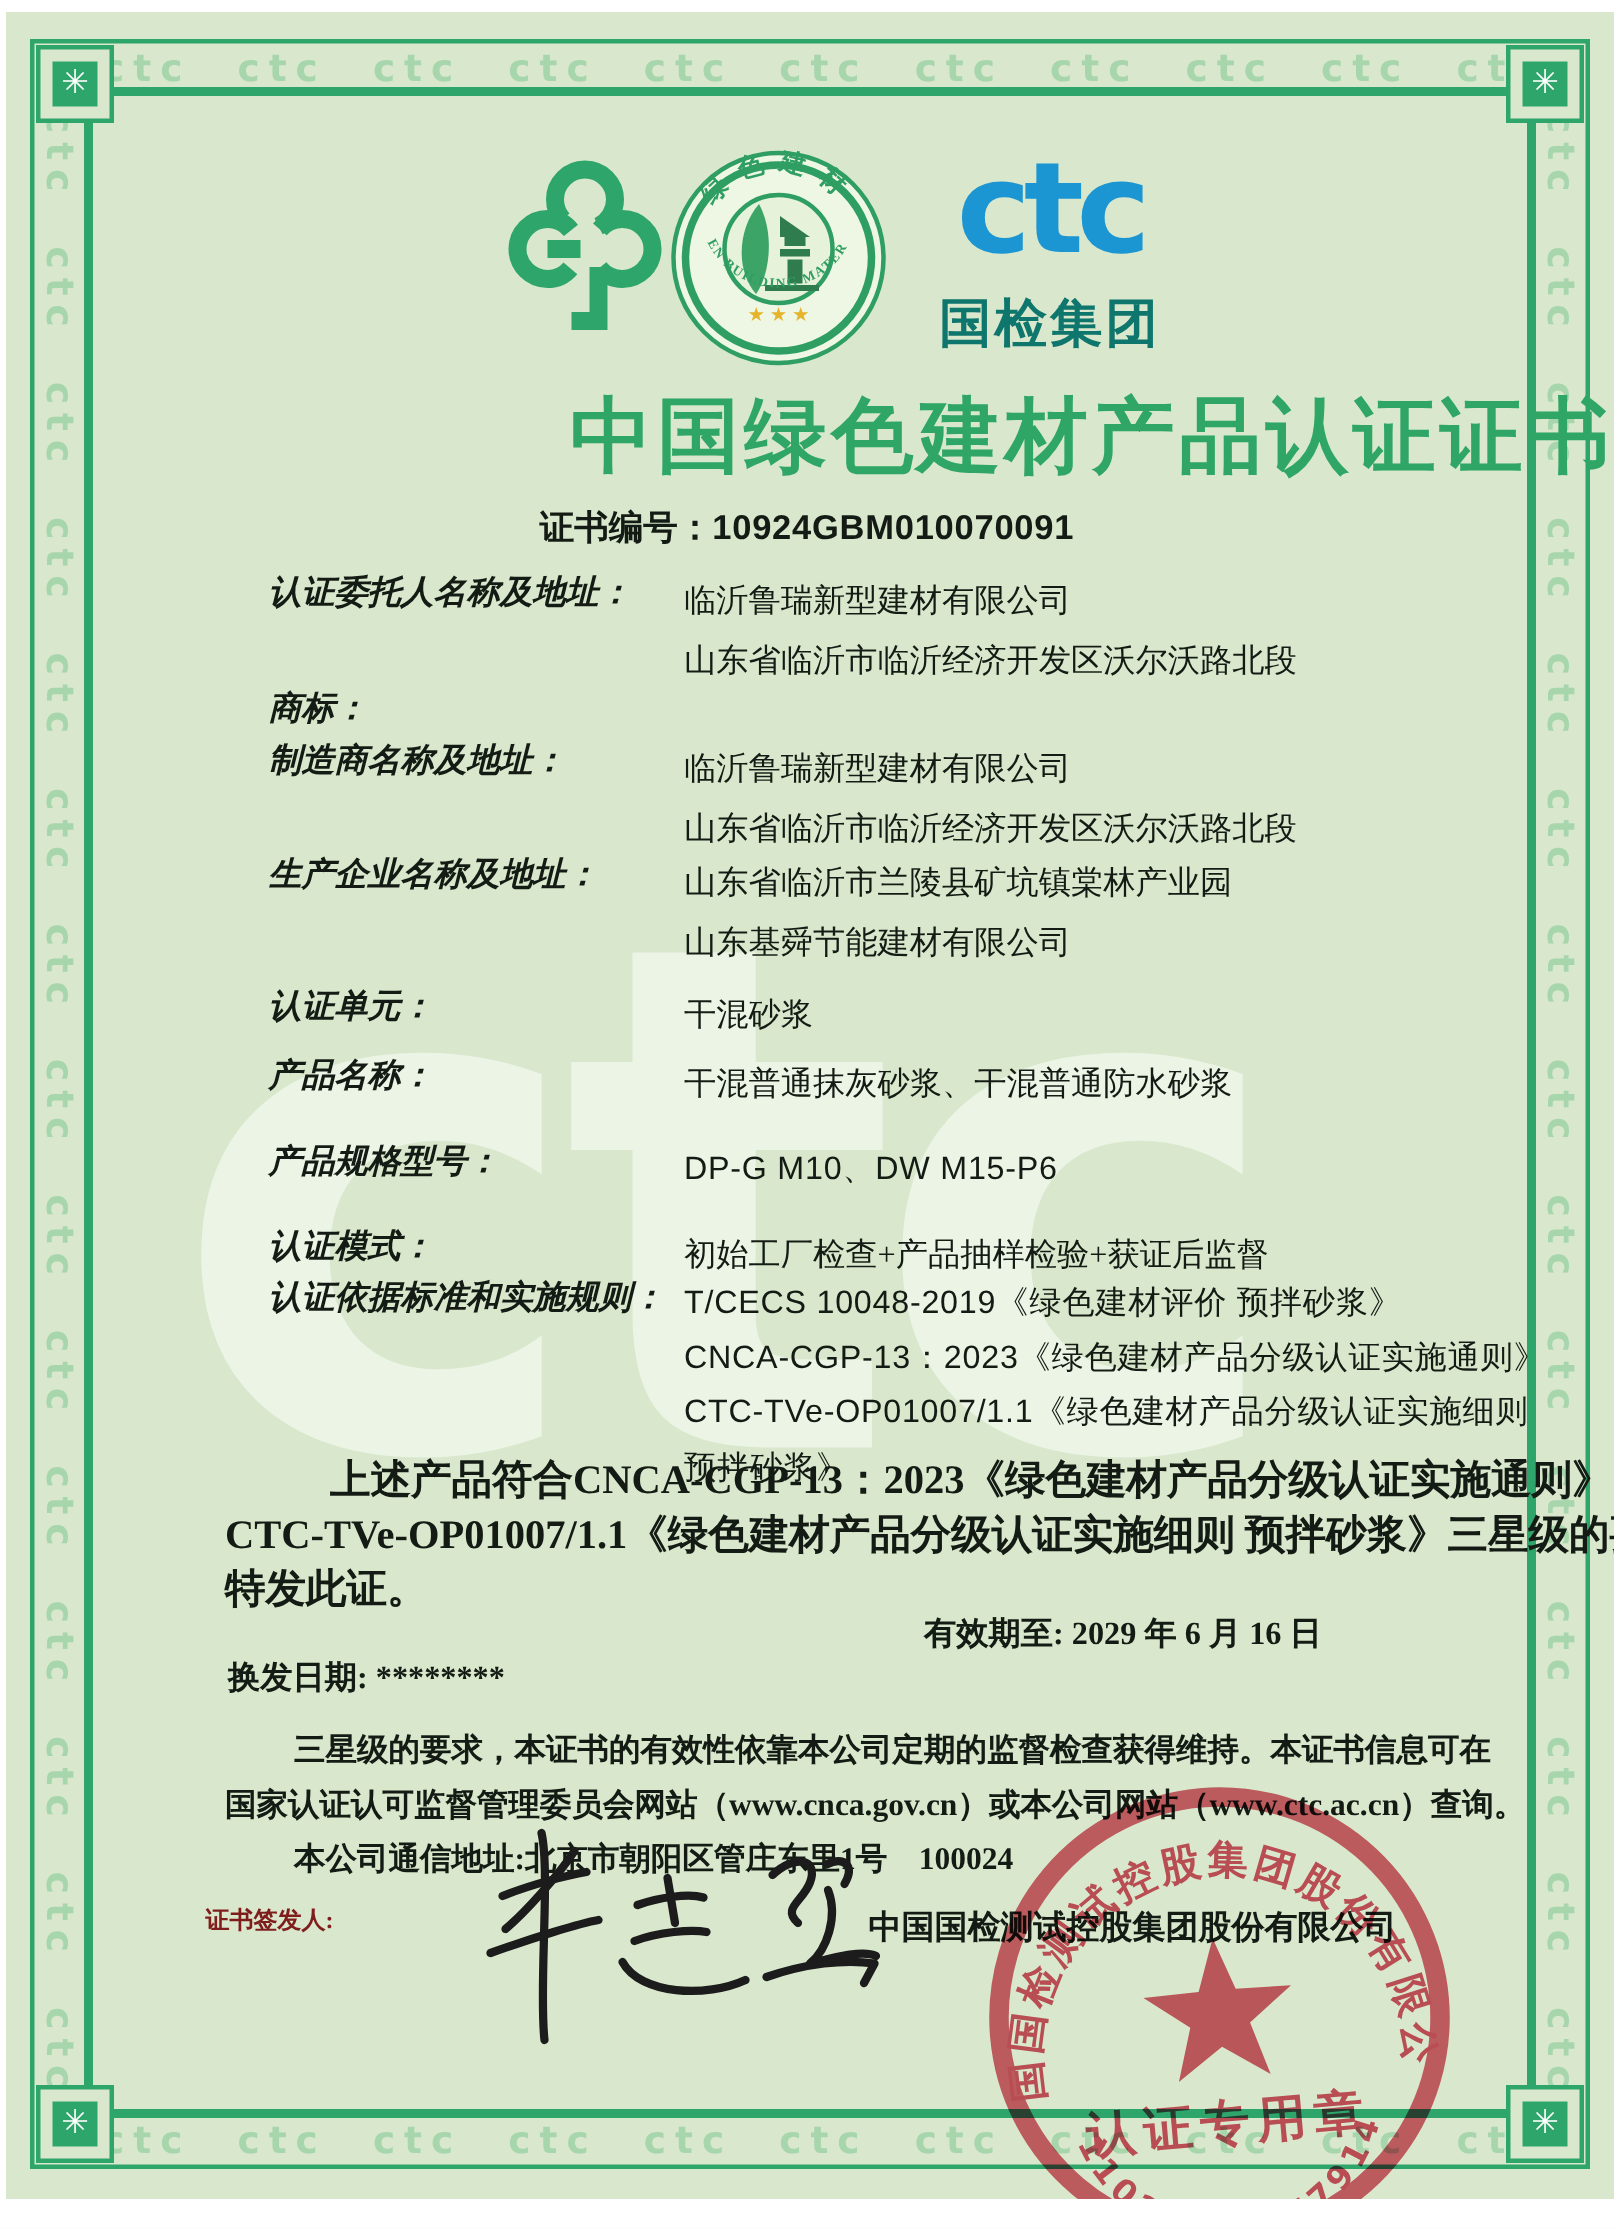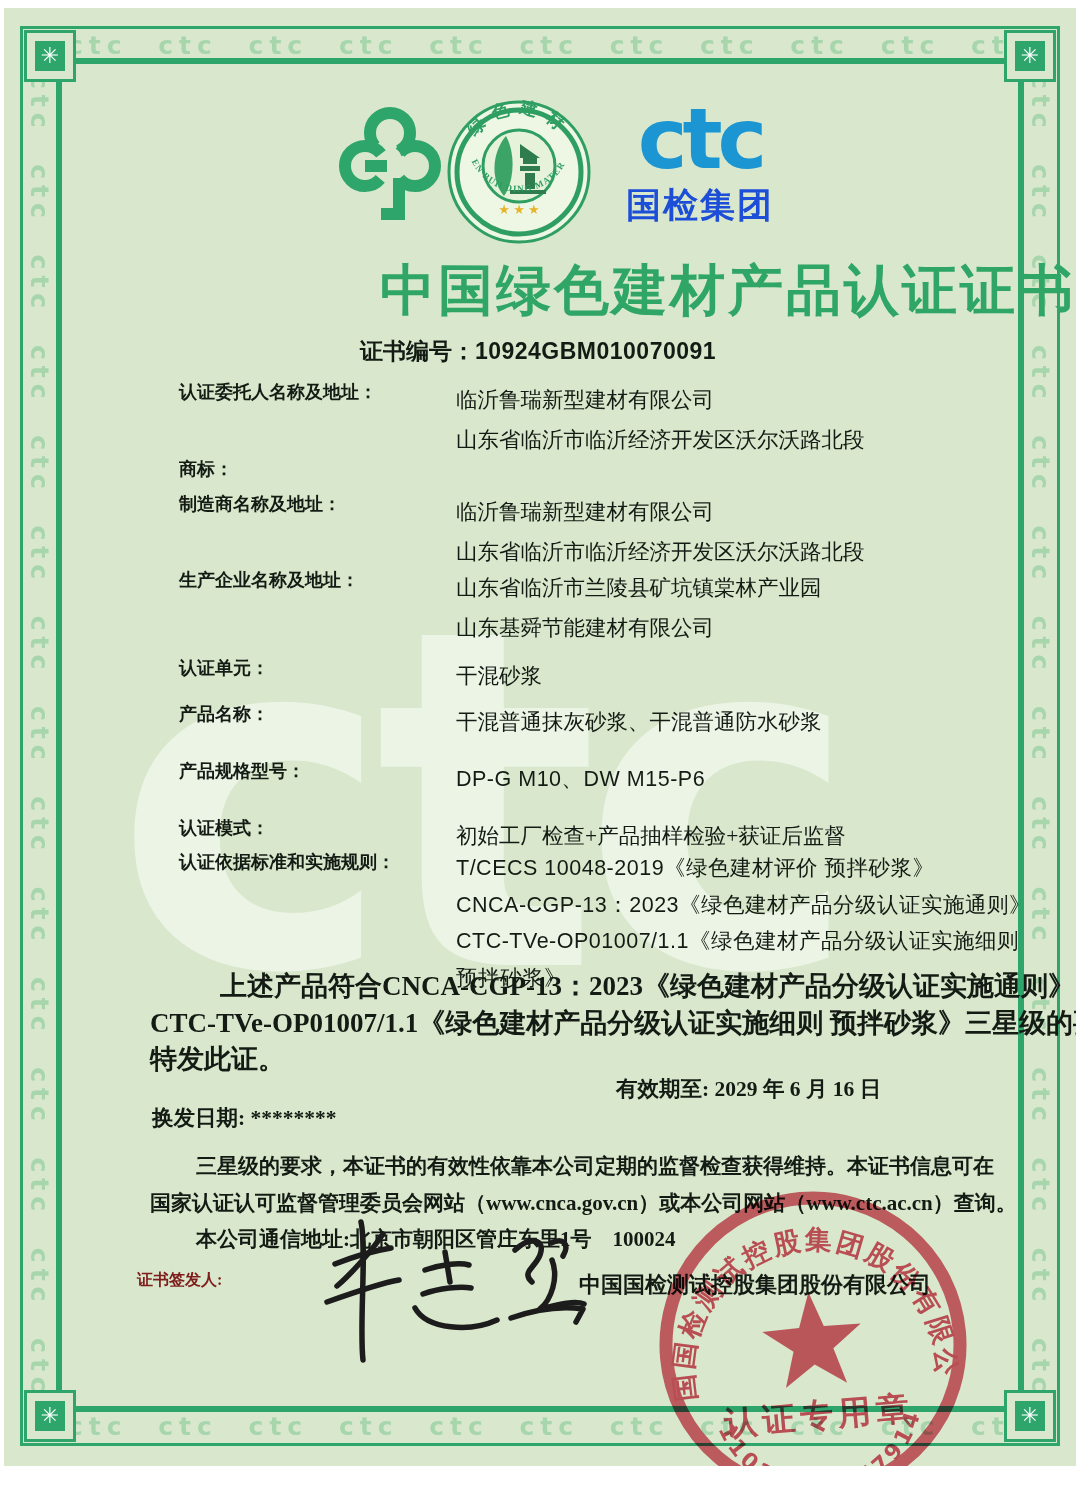--- a/index.html
+++ b/index.html
@@ -34,31 +34,31 @@
              font-weight:800;font-size:470px;line-height:1;color:rgba(255,255,255,0.50);
              letter-spacing:-18px;z-index:1;pointer-events:none;}
 
   
   #gcp-logo{position:absolute;left:330px;top:92px;z-index:2;}
   #gbm-badge{position:absolute;left:440px;top:92px;z-index:2;}
   #ctc-logo{position:absolute;left:606px;top:92px;z-index:2;width:180px;text-align:center;}
   #ctc-wordmark{font-family:"DejaVu Sans","Liberation Sans",sans-serif;font-weight:800;
                 font-size:84px;line-height:0.95;color:#1b96d3;letter-spacing:-5px;}
   #ctc-name{font-family:"DejaVu Sans","Liberation Sans",sans-serif;font-weight:800;
-            font-size:35px;color:#1d4ed8;letter-spacing:2px;margin-top:2px;}
+            font-size:35px;color:#0f766e;letter-spacing:2px;margin-top:12px;}
 
   
   #title{position:absolute;left:0;right:0;top:246px;text-align:right;font-size:55px;
          font-weight:900;color:#2fa666;letter-spacing:3px;z-index:2;}
   #certno{position:absolute;left:0;right:4px;top:328px;text-align:center;font-size:23px;
           font-weight:bold;color:#141b14;z-index:2;}
 
   
   .row{position:absolute;left:175px;right:80px;z-index:2;}
-  .lab{position:absolute;left:0;top:0;font-size:18px;font-weight:bold;color:#141b14;white-space:nowrap;}
+  .lab{position:absolute;left:0;top:0;font-size:22px;font-weight:bold;color:#141b14;white-space:nowrap;font-style:italic;}
   .val{position:absolute;left:277px;top:0;font-size:21.5px;font-weight:normal;color:#141b14;}
   .val div{line-height:40px;white-space:nowrap;}
   .val-tight div{line-height:36.5px;}
   .code{font-family:"Liberation Sans","DejaVu Sans",sans-serif;letter-spacing:0.5px;}
 
   
   .para{position:absolute;left:146px;width:800px;font-size:27px;font-weight:bold;color:#141b14;z-index:2;}
   .para div{line-height:36.5px;white-space:nowrap;}
   .indent{text-indent:70px;}
   .indent-sm{text-indent:46px;}

